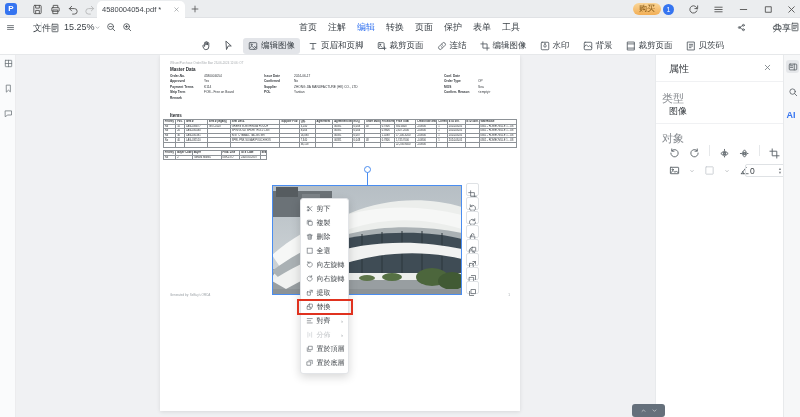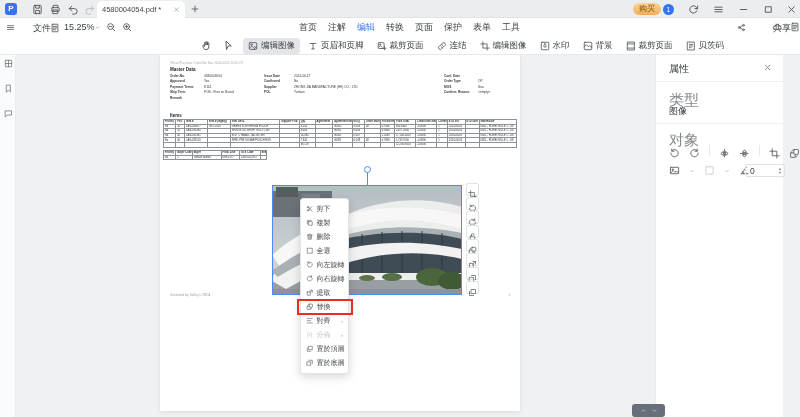--- a/index.html
+++ b/index.html
@@ -69,21 +69,21 @@
   .ctx-item.disabled{ color:#c3c6c9;}
   .ctx-item.disabled .ci{ color:#c9ccd0;}
   .ctx-arrow{ margin-left:auto; font-size:6px; color:#9aa0a5;}
   .red-box{ position:absolute; left:297px; top:299px; width:56px; height:16px; border:2px solid #e0321f; z-index:6;}
 
   
   .rpanel{ position:absolute; left:655px; right:17px; top:0; bottom:0; background:#fff; border-left:1px solid #e8eaec;}
   .rp-title{ position:absolute; left:13px; top:7px; font-size:10px; color:#33373c;}
   .rp-close{ position:absolute; right:11px; top:8px; width:9px; height:9px; color:#6a7177;}
   .rp-div{ position:absolute; left:0; right:0; height:1px; background:#f0f1f3;}
-  .rp-label{ position:absolute; left:13px; font-size:15px; color:#85898e;}
+  .rp-label{ position:absolute; left:6px; font-size:11px; color:#85898e;}
   .rp-value{ position:absolute; left:13px; font-size:9px; color:#3a3f44;}
   .rp-iconrow{ position:absolute; left:13px; display:flex; align-items:center; gap:9px;}
   .rp-ic{ width:11px; height:11px; color:#5b6268;}
   .rp-sep{ width:1px; height:11px; background:#e6e8ea;}
   .rp-caret{ width:6px; height:6px; color:#85898e;}
   .rp-input{ position:absolute; left:89px; width:40px; height:13px; border:1px solid #dfe2e5; border-radius:2px; font-size:8.5px; color:#3a3f44; display:flex; align-items:center; padding-left:4px;}
   .rp-stepper{ margin-left:auto; display:flex; flex-direction:column; padding-right:2px; color:#85898e; font-size:4px; line-height:3.4px;}
 
   
   .right-rail{ position:absolute; right:0; top:0; bottom:0; width:17px; background:#f6f7f8; border-left:1px solid #e8eaec;}
@@ -626,20 +626,39 @@
     </div>
     <div class="rp-input" style="top:109px">
       <span>0</span>
       <span class="rp-stepper">
           <span>▲</span>
           <span>▼</span>
         </span>
     </div>
   </div>
 
+  <div class="right-rail">
+    <div class="rr-btn active" style="top:5px">
+        <span class="ri" data-icon="panel">
+          <svg viewBox="0 0 24 24" fill="none" stroke="currentColor" stroke-width="2" stroke-linecap="round" stroke-linejoin="round">
+            <rect x="3" y="5" width="18" height="14" rx="2"></rect>
+            <path d="M15 5v14M6 9h5M6 13h5"></path>
+          </svg>
+        </span>
+      </div>
+    <div class="rr-btn" style="top:30px">
+        <span class="ri" data-icon="search">
+          <svg viewBox="0 0 24 24" fill="none" stroke="currentColor" stroke-width="2" stroke-linecap="round" stroke-linejoin="round">
+            <circle cx="11" cy="11" r="6.5"></circle>
+            <path d="M16 16l5 5"></path>
+          </svg>
+        </span>
+      </div>
+    <div class="ai-label" style="top:55px">AI</div>
+  </div>
 
   <div class="bottom-widget">
     <span class="bw-ic" data-icon="caret-up">
         <svg viewBox="0 0 24 24" fill="none" stroke="currentColor" stroke-width="2" stroke-linecap="round" stroke-linejoin="round">
           <path d="M7 15l5-5 5 5"></path>
         </svg>
       </span>
     <span class="bw-ic" data-icon="caret-down">
         <svg viewBox="0 0 24 24" fill="none" stroke="currentColor" stroke-width="2" stroke-linecap="round" stroke-linejoin="round">
           <path d="M7 10l5 5 5-5"></path>

